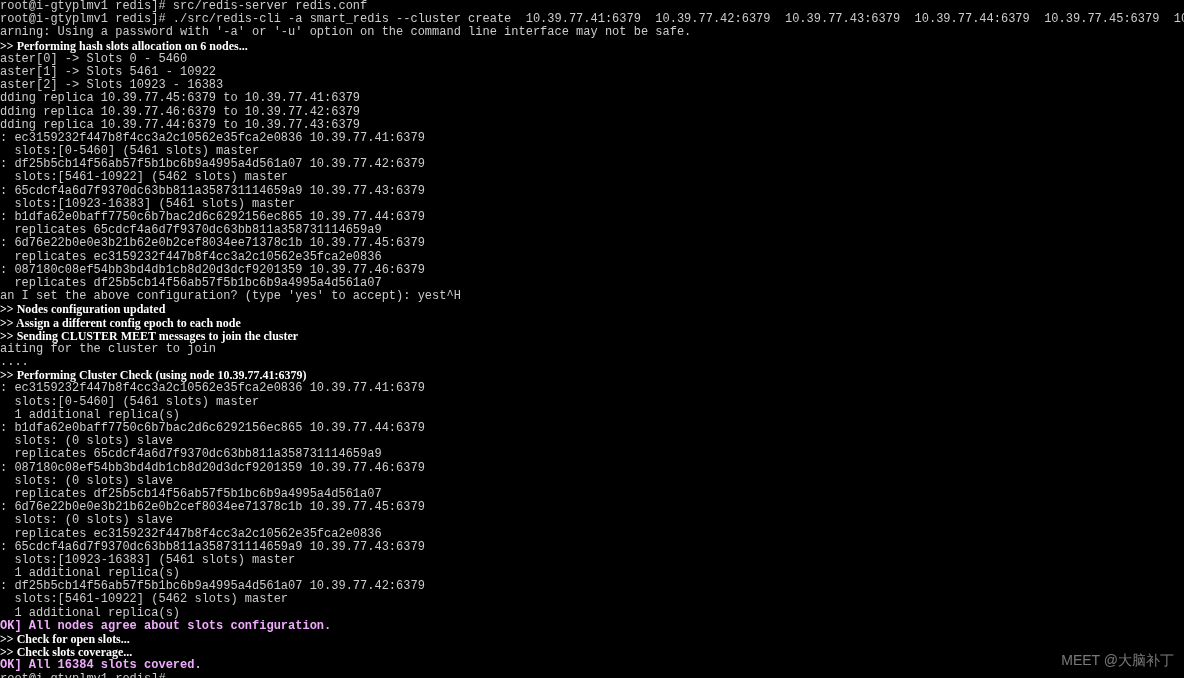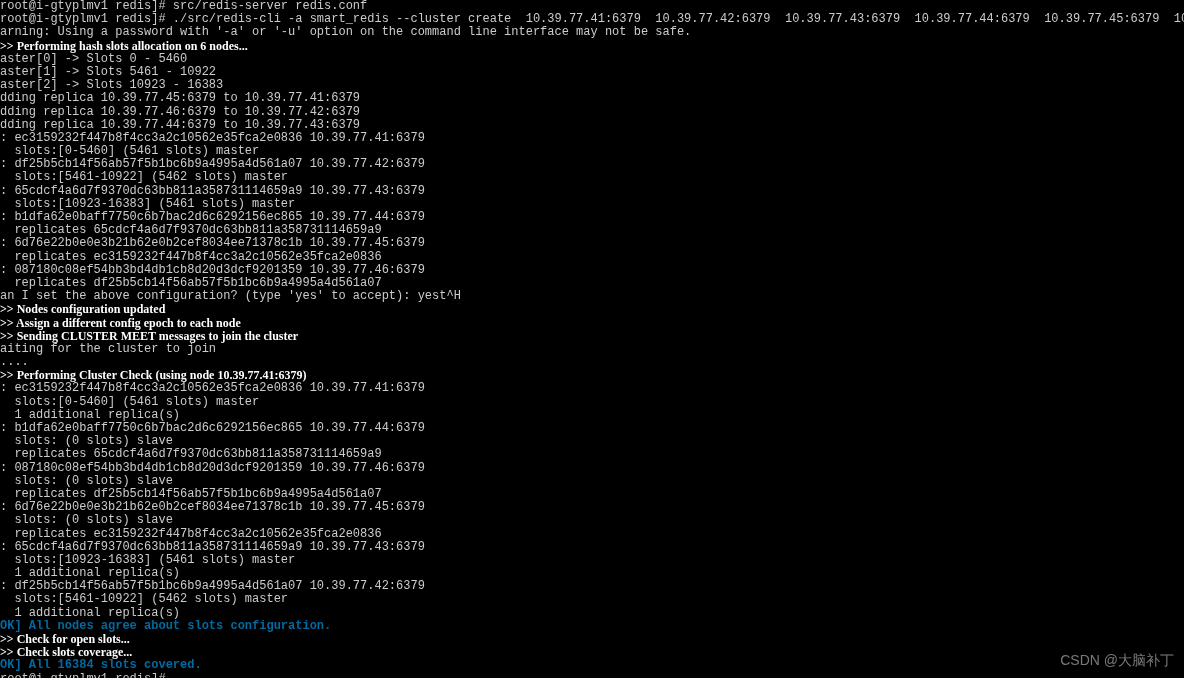--- a/index.html
+++ b/index.html
@@ -25,30 +25,30 @@
     }
     .line {
       white-space: pre;
     }
     .bold {
       font-weight: bold;
       color: #ffffff;
       font-family: Liberation Serif, serif;
     }
     .green-bold {
-      color: #0369a1;
+      color: #f0abfc;
       font-weight: bold;
     }
     .watermark {
       position: absolute;
       right: 10px;
       bottom: 10px;
       color: rgba(200, 200, 200, 0.6);
       font-family: Arial, sans-serif;
       font-size: 14px;
     }
   </style>
 </head>
 <body>
 
 <div class="terminal" id="terminal-container"><div class="line ">root@i-gtyplmv1 redis]# src/redis-server redis.conf</div><div class="line ">root@i-gtyplmv1 redis]# ./src/redis-cli -a smart_redis --cluster create  10.39.77.41:6379  10.39.77.42:6379  10.39.77.43:6379  10.39.77.44:6379  10.39.77.45:6379  10.39.77.46:6379  --cluster-rep</div><div class="line ">arning: Using a password with '-a' or '-u' option on the command line interface may not be safe.</div><div class="line bold">&gt;&gt; Performing hash slots allocation on 6 nodes...</div><div class="line ">aster[0] -&gt; Slots 0 - 5460</div><div class="line ">aster[1] -&gt; Slots 5461 - 10922</div><div class="line ">aster[2] -&gt; Slots 10923 - 16383</div><div class="line ">dding replica 10.39.77.45:6379 to 10.39.77.41:6379</div><div class="line ">dding replica 10.39.77.46:6379 to 10.39.77.42:6379</div><div class="line ">dding replica 10.39.77.44:6379 to 10.39.77.43:6379</div><div class="line ">: ec3159232f447b8f4cc3a2c10562e35fca2e0836 10.39.77.41:6379</div><div class="line ">  slots:[0-5460] (5461 slots) master</div><div class="line ">: df25b5cb14f56ab57f5b1bc6b9a4995a4d561a07 10.39.77.42:6379</div><div class="line ">  slots:[5461-10922] (5462 slots) master</div><div class="line ">: 65cdcf4a6d7f9370dc63bb811a358731114659a9 10.39.77.43:6379</div><div class="line ">  slots:[10923-16383] (5461 slots) master</div><div class="line ">: b1dfa62e0baff7750c6b7bac2d6c6292156ec865 10.39.77.44:6379</div><div class="line ">  replicates 65cdcf4a6d7f9370dc63bb811a358731114659a9</div><div class="line ">: 6d76e22b0e0e3b21b62e0b2cef8034ee71378c1b 10.39.77.45:6379</div><div class="line ">  replicates ec3159232f447b8f4cc3a2c10562e35fca2e0836</div><div class="line ">: 087180c08ef54bb3bd4db1cb8d20d3dcf9201359 10.39.77.46:6379</div><div class="line ">  replicates df25b5cb14f56ab57f5b1bc6b9a4995a4d561a07</div><div class="line ">an I set the above configuration? (type 'yes' to accept): yest^H</div><div class="line bold">&gt;&gt; Nodes configuration updated</div><div class="line bold">&gt;&gt; Assign a different config epoch to each node</div><div class="line bold">&gt;&gt; Sending CLUSTER MEET messages to join the cluster</div><div class="line ">aiting for the cluster to join</div><div class="line ">....</div><div class="line bold">&gt;&gt; Performing Cluster Check (using node 10.39.77.41:6379)</div><div class="line ">: ec3159232f447b8f4cc3a2c10562e35fca2e0836 10.39.77.41:6379</div><div class="line ">  slots:[0-5460] (5461 slots) master</div><div class="line ">  1 additional replica(s)</div><div class="line ">: b1dfa62e0baff7750c6b7bac2d6c6292156ec865 10.39.77.44:6379</div><div class="line ">  slots: (0 slots) slave</div><div class="line ">  replicates 65cdcf4a6d7f9370dc63bb811a358731114659a9</div><div class="line ">: 087180c08ef54bb3bd4db1cb8d20d3dcf9201359 10.39.77.46:6379</div><div class="line ">  slots: (0 slots) slave</div><div class="line ">  replicates df25b5cb14f56ab57f5b1bc6b9a4995a4d561a07</div><div class="line ">: 6d76e22b0e0e3b21b62e0b2cef8034ee71378c1b 10.39.77.45:6379</div><div class="line ">  slots: (0 slots) slave</div><div class="line ">  replicates ec3159232f447b8f4cc3a2c10562e35fca2e0836</div><div class="line ">: 65cdcf4a6d7f9370dc63bb811a358731114659a9 10.39.77.43:6379</div><div class="line ">  slots:[10923-16383] (5461 slots) master</div><div class="line ">  1 additional replica(s)</div><div class="line ">: df25b5cb14f56ab57f5b1bc6b9a4995a4d561a07 10.39.77.42:6379</div><div class="line ">  slots:[5461-10922] (5462 slots) master</div><div class="line ">  1 additional replica(s)</div><div class="line green-bold">OK] All nodes agree about slots configuration.</div><div class="line bold">&gt;&gt; Check for open slots...</div><div class="line bold">&gt;&gt; Check slots coverage...</div><div class="line green-bold">OK] All 16384 slots covered.</div><div class="line ">root@i-gtyplmv1 redis]# </div></div>
 
-<div class="watermark">CSDN @大脑补丁</div>
+<div class="watermark">MEET @大脑补丁</div>
 
 </body></html>

